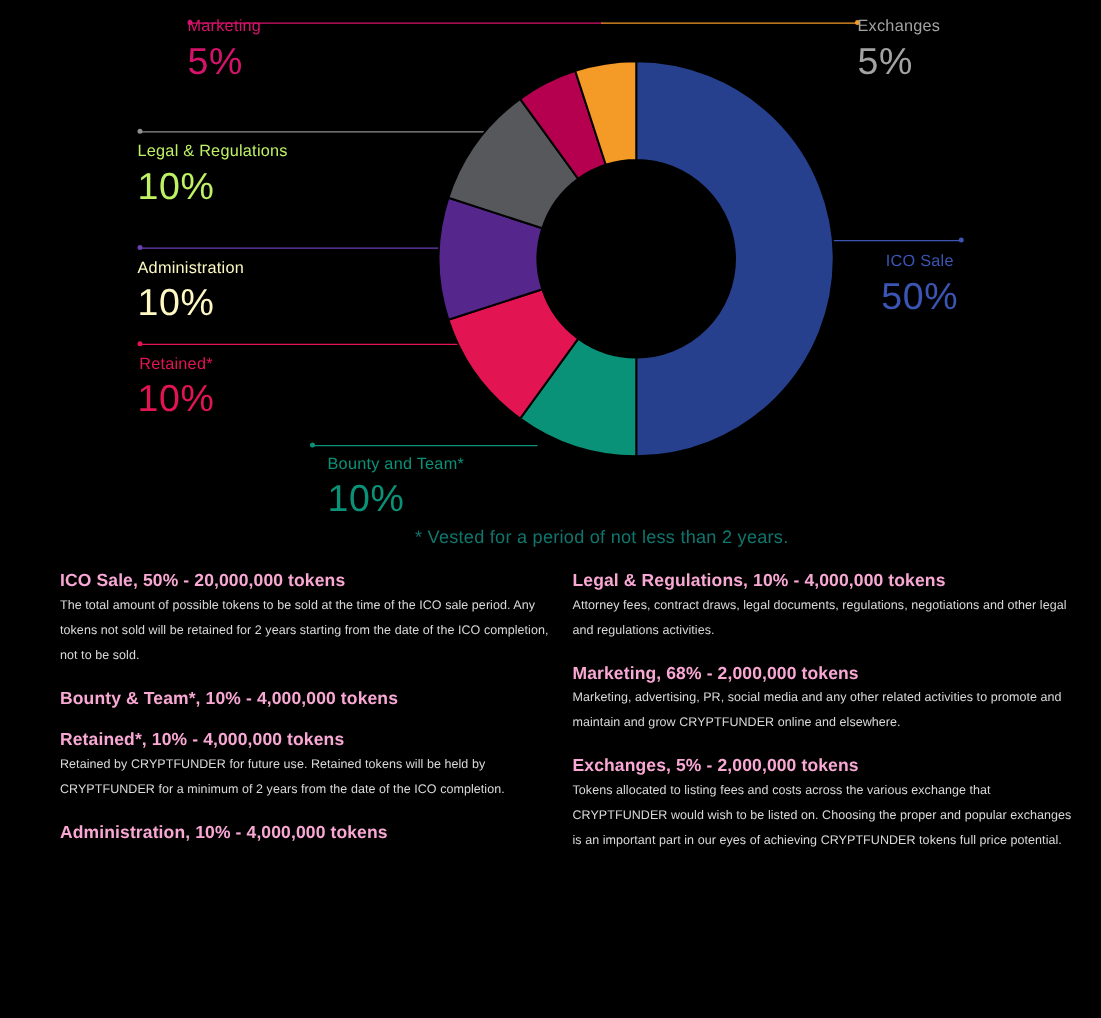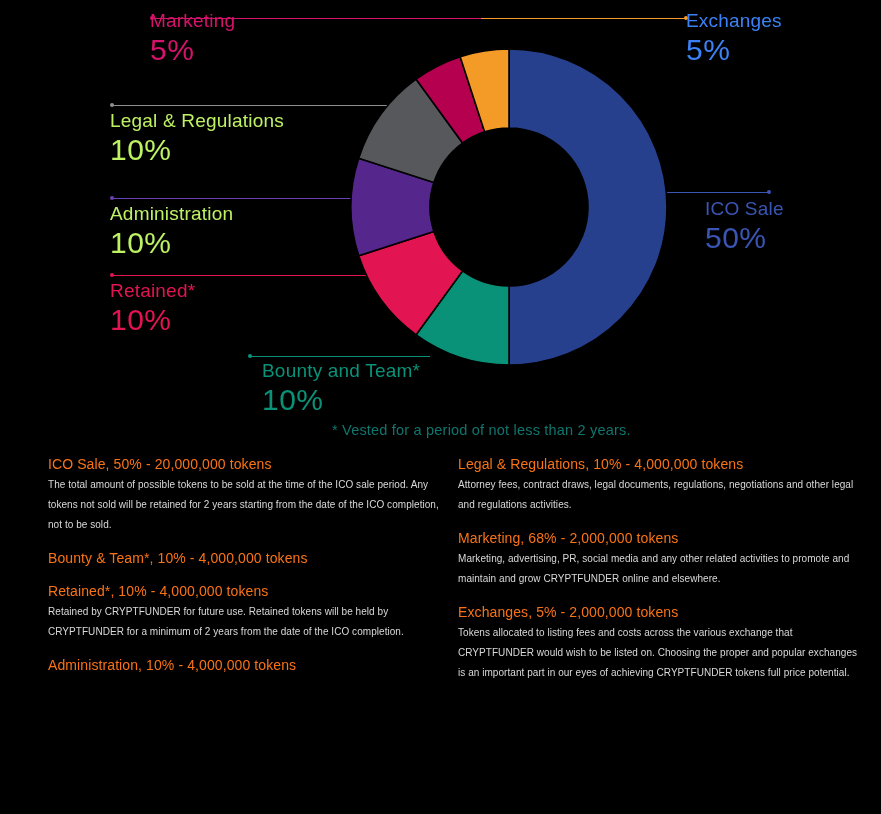--- a/index.html
+++ b/index.html
@@ -32,24 +32,25 @@
     height: 320px;
   }
   #donut-svg { display: block; }
 
   
   .callout {
     position: absolute;
     white-space: nowrap;
   }
   .callout .c-name {
-    font-size: 19px;
+    font-size: 13px;
     letter-spacing: .2px;
     line-height: 18px;
     display: block;
+    text-align: center;
   }
   .callout .c-pct {
     font-size: 30px;
     line-height: 36px;
     display: block;
     margin-top: 2px;
     letter-spacing: .5px;
   }
   .callout.right { text-align: left; }
 
@@ -90,23 +91,23 @@
     position: absolute;
     top: 0;
     width: 400px;
   }
   #col-left  { left: 48px; }
   #col-right { left: 458px; }
 
   .info-block { margin-bottom: 14px; }
   .info-block:last-child { margin-bottom: 0; }
   .ib-title {
-    color: #f97316;
+    color: #f9a8d4;
     font-size: 14px;
-    font-weight: normal;
+    font-weight: bold;
     line-height: 19px;
     letter-spacing: .1px;
     margin-bottom: 1px;
   }
   .ib-body {
     color: #d9d9d9;
     font-size: 10px;
     line-height: 20px;
     letter-spacing: .05px;
   }
@@ -143,36 +144,36 @@
         <path d="M -48.83,-150.29 A 158,158 0 0 1 0,-158 L 0,-79 A 79,79 0 0 0 -24.41,-75.15 Z" fill="#F49A26" stroke="#000" stroke-width="1.6"></path>
       </g>
     </svg>
   </div>
 
   <div class="callout" style="left:150px; top:12px; color:#D5136B;">
     <span class="c-name">Marketing</span>
     <span class="c-pct">5%</span>
   </div>
 
-  <div class="callout right" style="left:686px; top:12px; color:#3b82f6;">
+  <div class="callout right" style="left:686px; top:12px; color:#a3a3a3;">
     <span class="c-name">Exchanges</span>
     <span class="c-pct">5%</span>
   </div>
 
   <div class="callout" style="left:110px; top:112px; color:#bef264;">
     <span class="c-name">Legal &amp; Regulations</span>
     <span class="c-pct">10%</span>
   </div>
 
   <div class="callout right" style="left:705px; top:200px; color:#3A55B4;">
     <span class="c-name">ICO Sale</span>
     <span class="c-pct">50%</span>
   </div>
 
-  <div class="callout" style="left:110px; top:205px; color:#bef264;">
+  <div class="callout" style="left:110px; top:205px; color:#fef9c3;">
     <span class="c-name">Administration</span>
     <span class="c-pct">10%</span>
   </div>
 
   <div class="callout" style="left:110px; top:282px; color:#E31452;">
     <span class="c-name">Retained*</span>
     <span class="c-pct">10%</span>
   </div>
 
   <div class="callout" style="left:249px; top:362px; color:#0A9278;margin-left:13px;">

